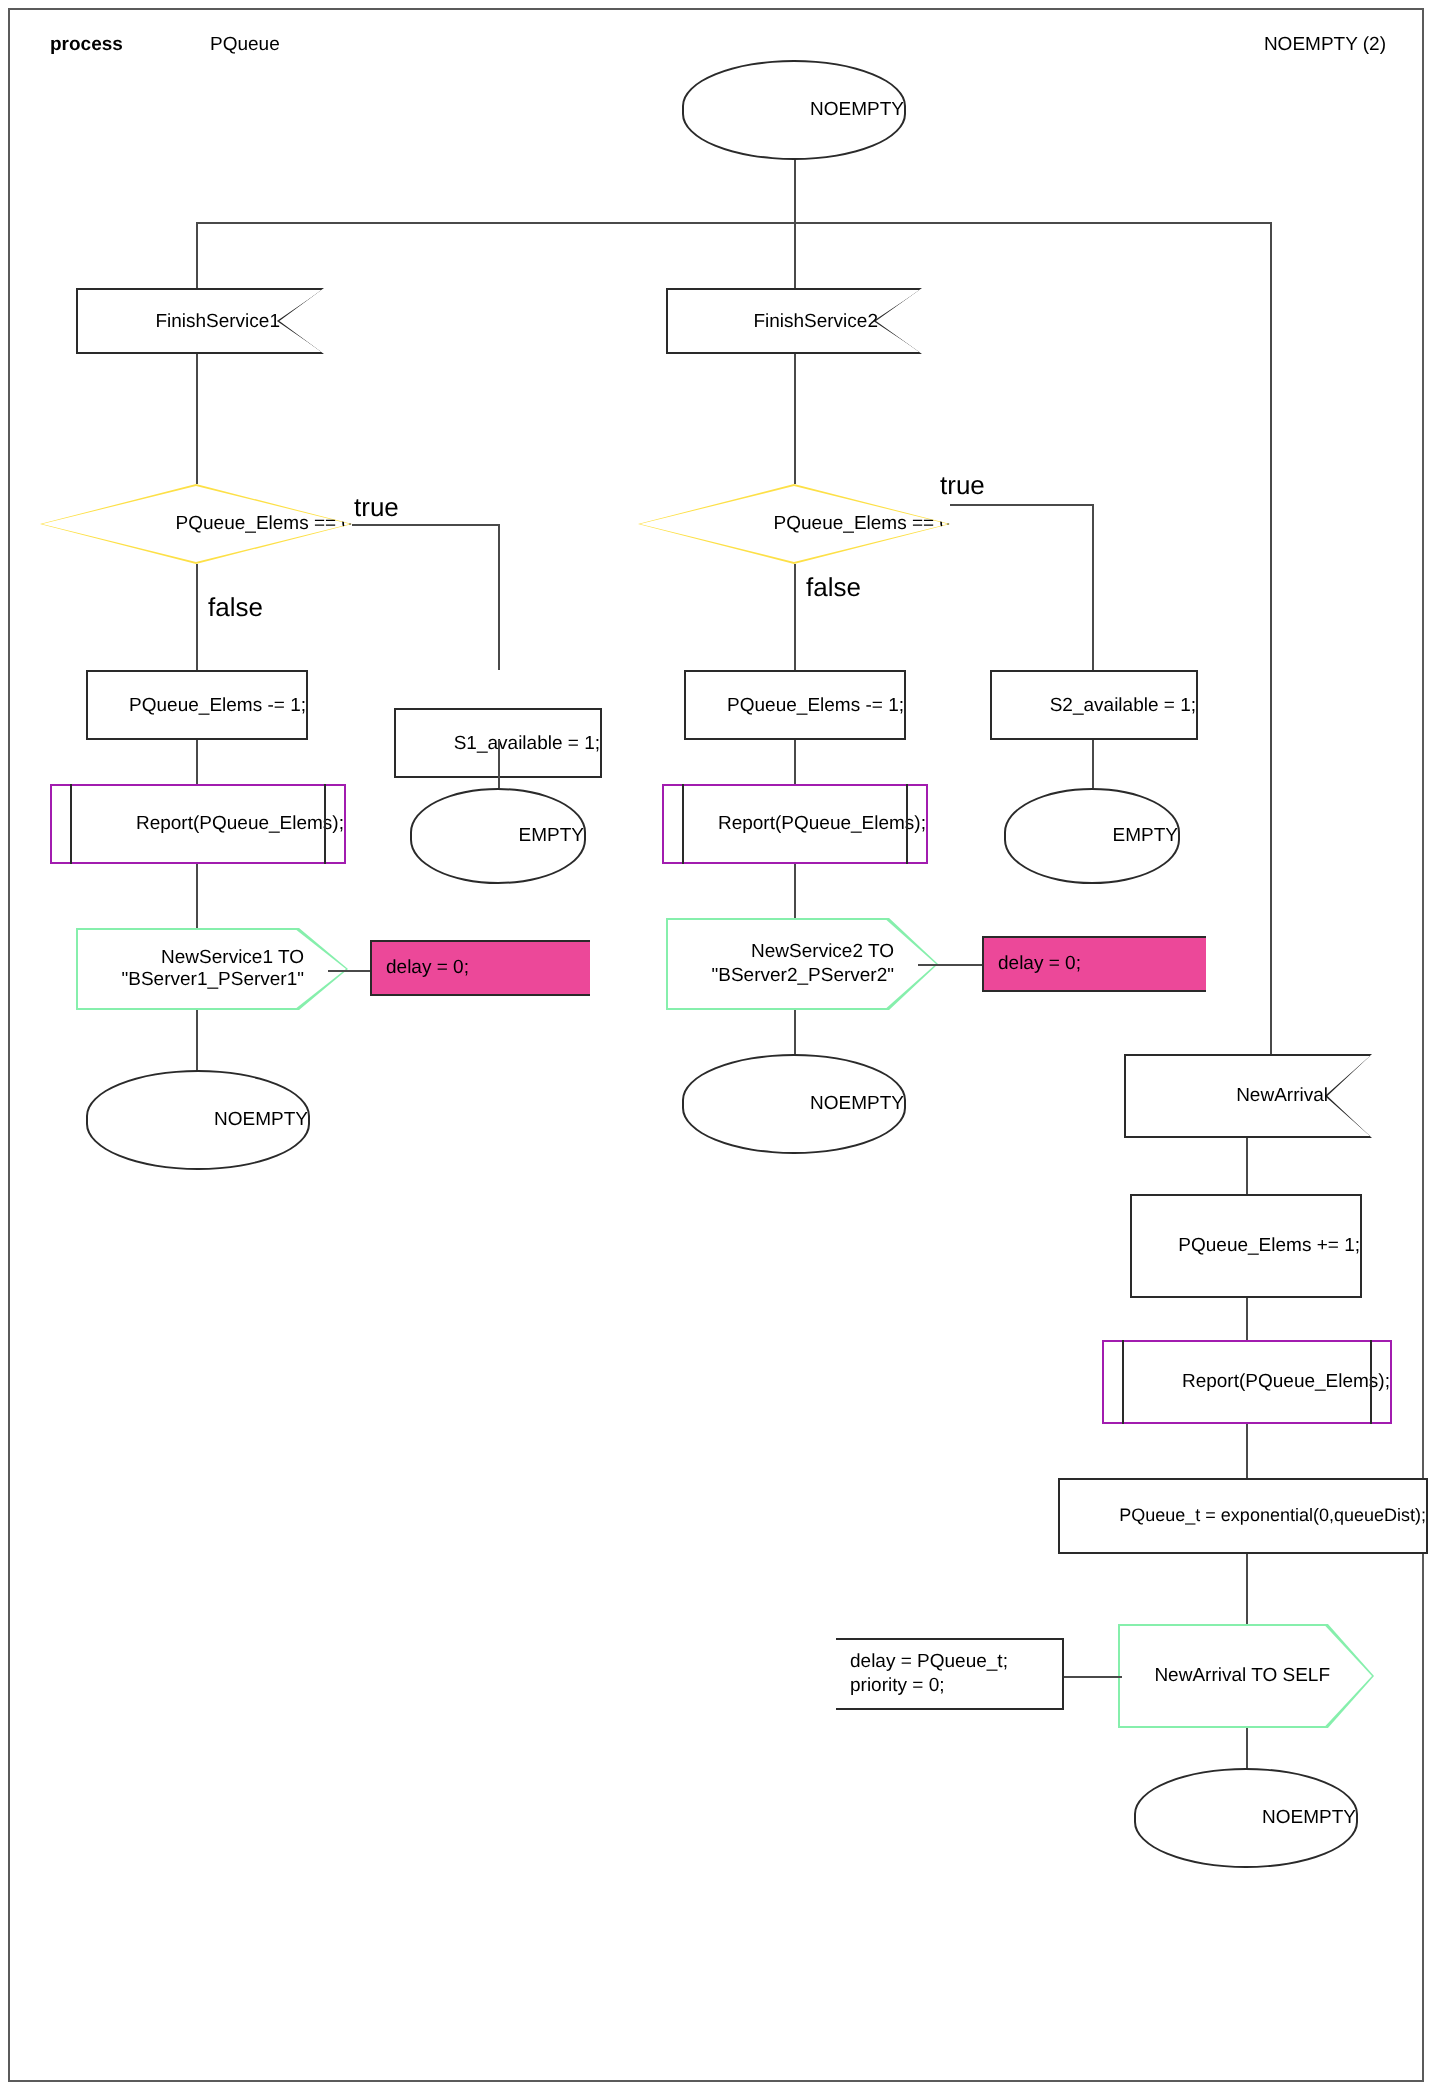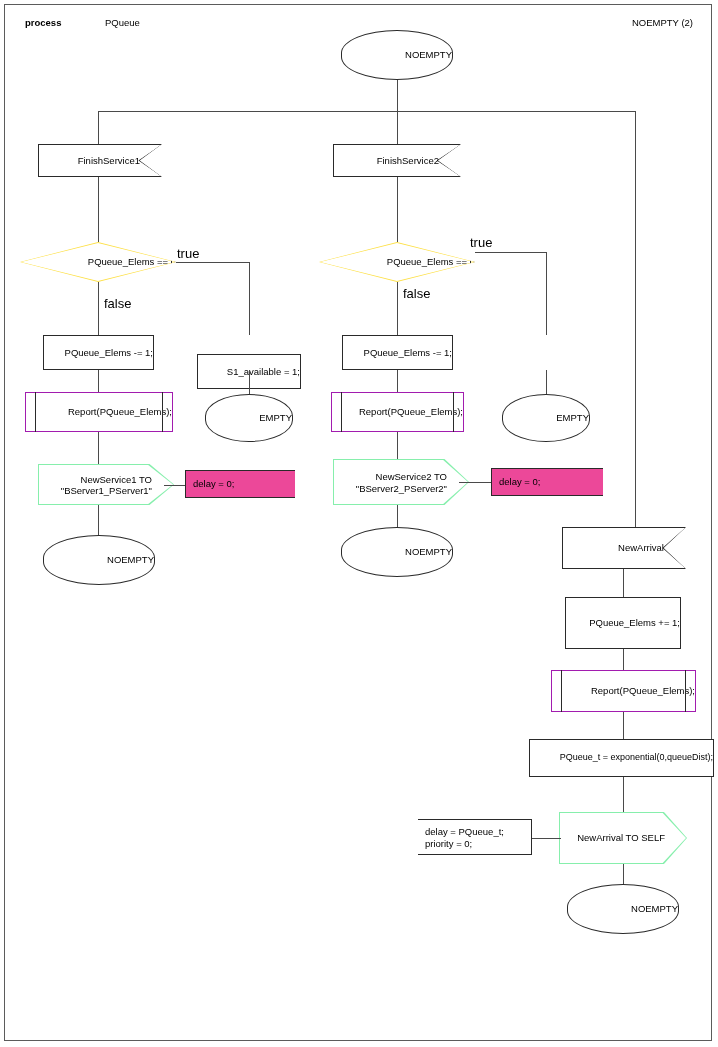--- a/index.html
+++ b/index.html
@@ -273,20 +273,23 @@
   <div class="node comment-r" style="left:491px; top:468px; width:112px; height:28px;">
     <div class="lbl">delay = 0;</div>
   </div>
 
   <div class="ln v" style="left:397px; top:505px; height:22px;"></div>
 
   <div class="node state" style="left:341px; top:527px; width:112px; height:50px;">
     <div class="lbl">NOEMPTY</div>
   </div>
 
+  <div class="node task" style="left:495px; top:335px; width:104px; height:35px;">
+    <div class="lbl">S2_available = 1;</div>
+  </div>
   <div class="ln v" style="left:546px; top:370px; height:24px;"></div>
   <div class="node state" style="left:502px; top:394px; width:88px; height:48px;">
     <div class="lbl">EMPTY</div>
   </div>
 
   <div class="node input" style="left:562px; top:527px; width:124px; height:42px;">
     <div class="fill"></div>
     <div class="lbl" style="right:22px;">NewArrival</div>
   </div>
 

